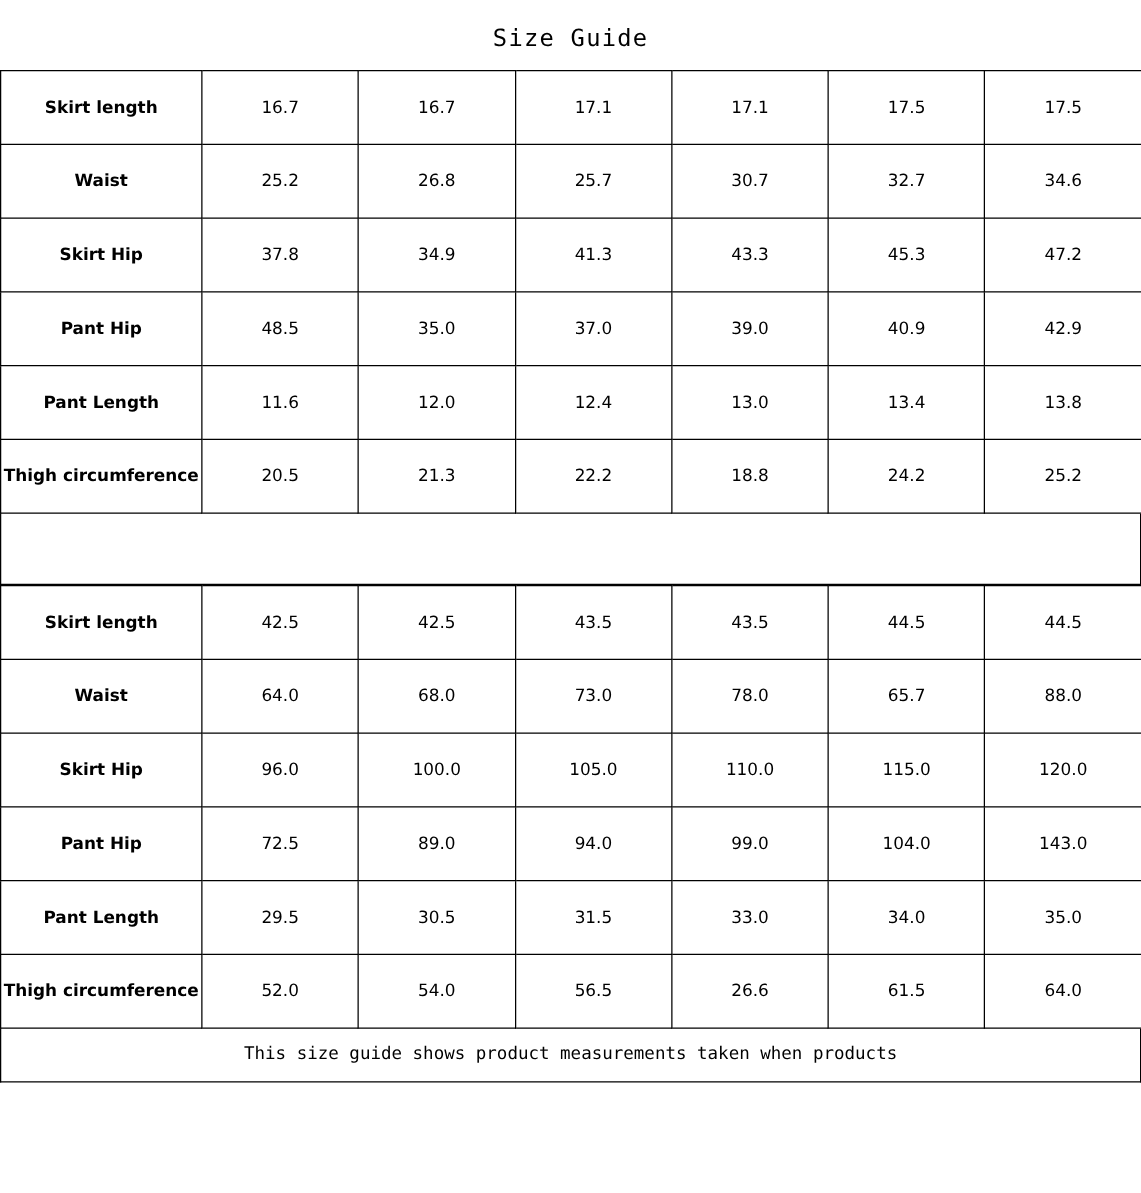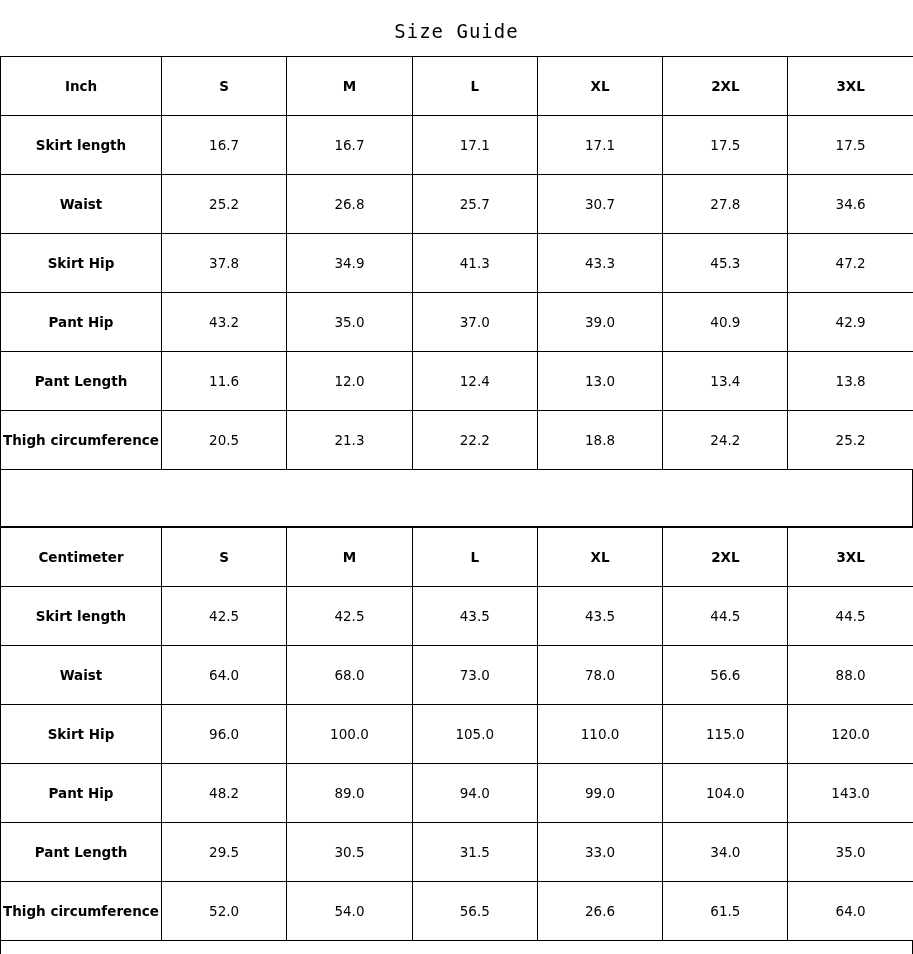--- a/index.html
+++ b/index.html
@@ -85,58 +85,49 @@
       <col class="c0">
         <col class="cx">
         <col class="cx">
         <col class="cx">
         <col class="cx">
         <col class="cx">
         <col class="cx">
     </colgroup>
     <tbody>
       <tr>
-        <th>Inch</th>
-        <th>S</th>
-        <th>M</th>
-        <th>L</th>
-        <th>XL</th>
-        <th>2XL</th>
-        <th>3XL</th>
-      </tr>
-      <tr>
         <td class="rowhead">Skirt length</td>
         <td>16.7</td>
         <td>16.7</td>
         <td>17.1</td>
         <td>17.1</td>
         <td>17.5</td>
         <td>17.5</td>
       </tr>
       <tr>
         <td class="rowhead">Waist</td>
         <td>25.2</td>
         <td>26.8</td>
         <td>25.7</td>
         <td>30.7</td>
-        <td>27.8</td>
+        <td>32.7</td>
         <td>34.6</td>
       </tr>
       <tr>
         <td class="rowhead">Skirt Hip</td>
         <td>37.8</td>
         <td>34.9</td>
         <td>41.3</td>
         <td>43.3</td>
         <td>45.3</td>
         <td>47.2</td>
       </tr>
       <tr>
         <td class="rowhead">Pant Hip</td>
-        <td>43.2</td>
+        <td>48.5</td>
         <td>35.0</td>
         <td>37.0</td>
         <td>39.0</td>
         <td>40.9</td>
         <td>42.9</td>
       </tr>
       <tr>
         <td class="rowhead">Pant Length</td>
         <td>11.6</td>
         <td>12.0</td>
@@ -164,58 +155,49 @@
       <col class="c0">
         <col class="cx">
         <col class="cx">
         <col class="cx">
         <col class="cx">
         <col class="cx">
         <col class="cx">
     </colgroup>
     <tbody>
       <tr>
-        <th>Centimeter</th>
-        <th>S</th>
-        <th>M</th>
-        <th>L</th>
-        <th>XL</th>
-        <th>2XL</th>
-        <th>3XL</th>
-      </tr>
-      <tr>
         <td class="rowhead">Skirt length</td>
         <td>42.5</td>
         <td>42.5</td>
         <td>43.5</td>
         <td>43.5</td>
         <td>44.5</td>
         <td>44.5</td>
       </tr>
       <tr>
         <td class="rowhead">Waist</td>
         <td>64.0</td>
         <td>68.0</td>
         <td>73.0</td>
         <td>78.0</td>
-        <td>56.6</td>
+        <td>65.7</td>
         <td>88.0</td>
       </tr>
       <tr>
         <td class="rowhead">Skirt Hip</td>
         <td>96.0</td>
         <td>100.0</td>
         <td>105.0</td>
         <td>110.0</td>
         <td>115.0</td>
         <td>120.0</td>
       </tr>
       <tr>
         <td class="rowhead">Pant Hip</td>
-        <td>48.2</td>
+        <td>72.5</td>
         <td>89.0</td>
         <td>94.0</td>
         <td>99.0</td>
         <td>104.0</td>
         <td>143.0</td>
       </tr>
       <tr>
         <td class="rowhead">Pant Length</td>
         <td>29.5</td>
         <td>30.5</td>

